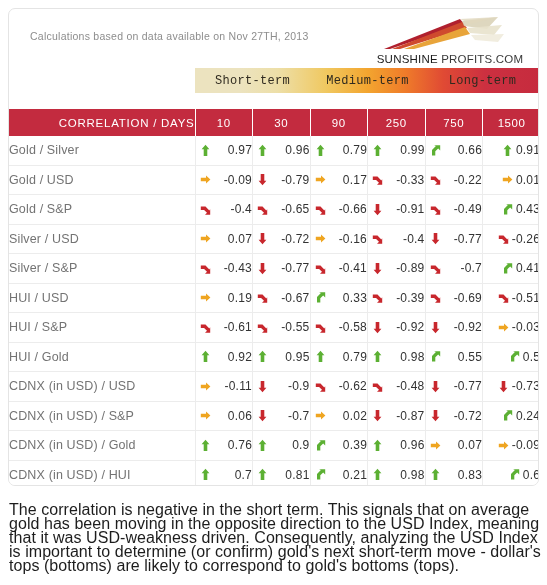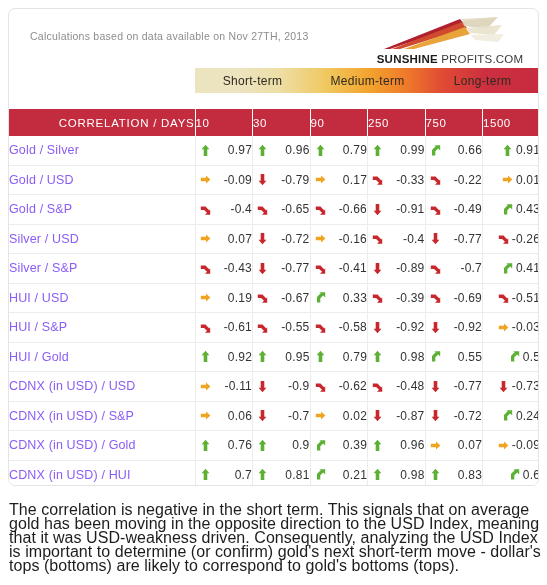--- a/index.html
+++ b/index.html
@@ -34,21 +34,21 @@
     font-size:10.5px;color:#8d8d8d;letter-spacing:.25px;white-space:nowrap;
   }
 
   
   .logo{position:absolute;right:12px;top:6px;width:152px;height:50px;}
   .logo svg{display:block;}
   .logo-text{
     position:absolute;left:0;bottom:0;width:152px;text-align:center;
     font-size:11.5px;letter-spacing:.2px;white-space:nowrap;
   }
-  .logo-text .b{font-weight:bold;color:#1c1c1c;}
+  .logo-text .b{font-weight:normal;color:#1c1c1c;}
   .logo-text .n{font-weight:normal;color:#3a3a3a;text-align:center;}
 
   
   table.matrix{
     position:absolute;left:0;top:59px;
     width:100%;border-collapse:collapse;table-layout:fixed;
   }
   table.matrix col.lbl{width:186px;}
   table.matrix col.dat{width:57.5px;}
 
@@ -69,42 +69,42 @@
   .bandlabels > div{
     flex:1 1 0;display:flex;align-items:center;justify-content:center;
     font-size:12px;letter-spacing:.3px;white-space:nowrap;color:#2f2a1f;
   }
 
   
   tr.hdr td{
     height:27px;padding:0;
     background:#c32b3f;color:#ffffff;
     font-size:11.5px;letter-spacing:.55px;
-    vertical-align:middle;
+    text-align:center;vertical-align:middle;
     border-right:1px solid #ffffff;
     white-space:nowrap;
   }
   tr.hdr td.hlbl{
     text-align:right;padding-left:10px;letter-spacing:.75px;
     border-right:1px solid #ffffff;
   }
   tr.hdr td:last-child{border-right:0;}
 
   
   tr.drow td{
     height:28.5px;padding:0;
     border-bottom:1px solid #ececec;
     border-right:1px solid #ececec;
     vertical-align:middle;
     background:#ffffff;
   }
   tr.drow td:last-child{border-right:0;padding-left:34px;}
   tr.drow:last-child td{border-bottom:0;}
   td.rowlabel{
-    padding-left:21px;font-size:12.5px;color:#8b5cf6;white-space:nowrap;
+    padding-left:21px;font-size:12.5px;color:#737373;white-space:nowrap;
     letter-spacing:.15px;
   }
   td.val{
     font-size:12px;color:#333333;
     padding-right:7px;
   }
   .cellin{
     display:flex;align-items:center;justify-content:flex-end;
     height:100%;gap:2px;
   }
@@ -154,21 +154,21 @@
           <col class="dat">
           <col class="dat">
           <col class="dat">
           <col class="dat">
           <col class="dat">
           <col class="dat">
       </colgroup>
       <tbody id="tbody">
           <tr class="band">
             <td class="spacer"></td>
-            <td colspan="6" style="padding: 8px; position: relative;">
+            <td colspan="6" style="padding: 8px; position: relative; font-family: Liberation Mono, monospace;">
               <div class="bandwrap" style="left: 0px; right: 0px;"></div>
               <div class="bandlabels" style="left: 0px; right: 0px;">
                 <div>Short-term</div>
                 <div>Medium-term</div>
                 <div>Long-term</div>
               </div>
             </td>
           </tr>
           <tr class="hdr">
             <td class="hlbl">CORRELATION / DAYS</td>

